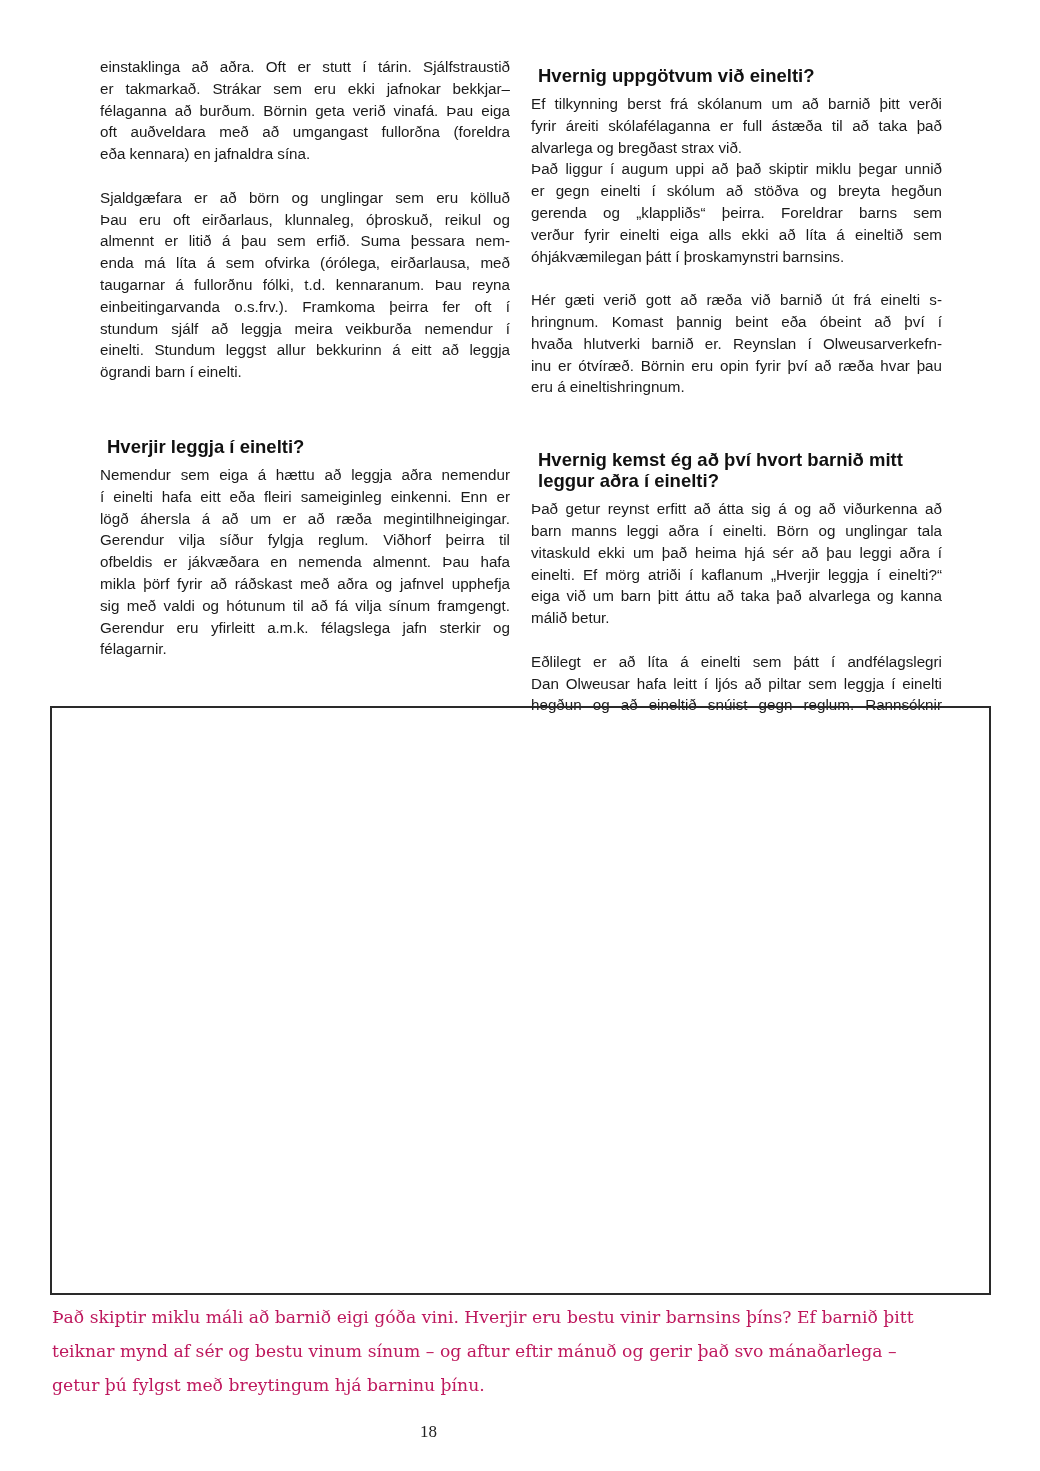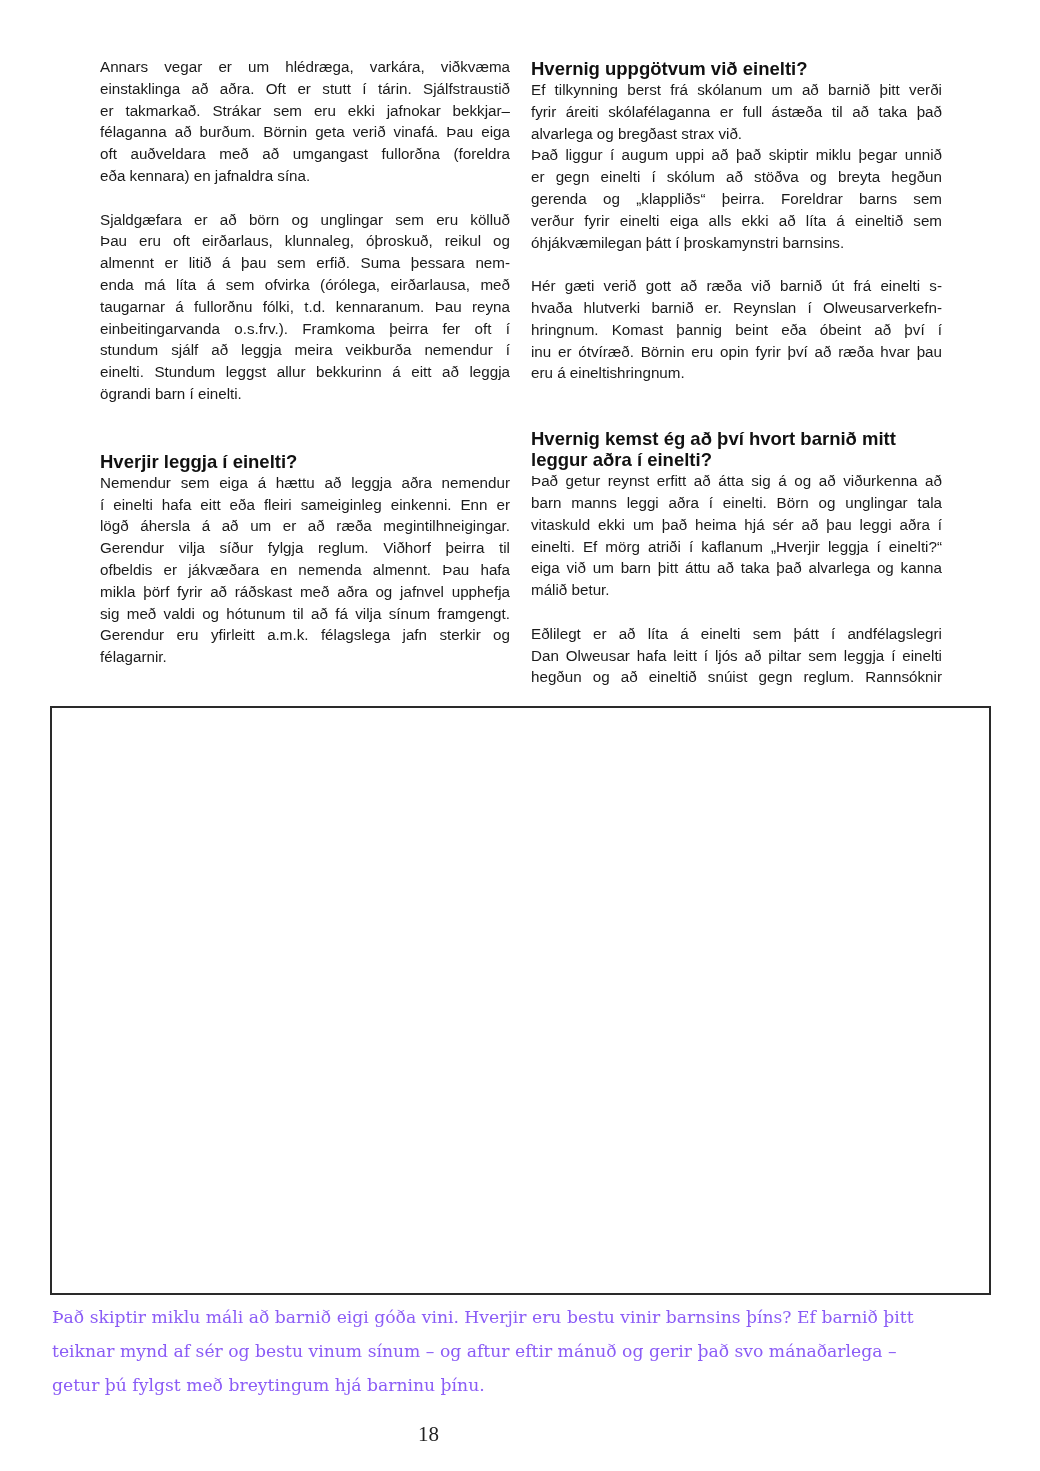--- a/index.html
+++ b/index.html
@@ -3,34 +3,33 @@
 <meta charset="utf-8">
 <style>
   html, body { margin: 0; padding: 0; background: #ffffff; }
   body { width: 1040px; height: 1471px; position: relative; overflow: hidden; color: #1a1a1a; }
   .col { position: absolute; font-family: "Liberation Sans", sans-serif; font-size: 15.2px; line-height: 21.8px; text-align: justify; }
   .col-left { left: 100px; top: 56px; width: 410px; }
   .col-right { left: 531px; top: 56px; width: 411px; }
   .col p { margin: 0; }
   .col .gap { height: 21.8px; }
   .col .biggap { height: 40px; }
-  .col h2 { font-family: "Liberation Sans", sans-serif; font-weight: bold; font-size: 18.5px; line-height: 21px; margin: 0; text-align: left; color: #111; }
+  .col h2 { font-family: "Liberation Sans", sans-serif; font-weight: bold; font-size: 18.5px; line-height: 21px; margin: 7px; text-align: left; color: #111; }
   .frame { position: absolute; left: 50px; top: 706px; width: 937px; height: 585px; border: 2px solid #2a2a2a; box-sizing: content-box; }
-  .caption { position: absolute; left: 52px; top: 1300px; width: 940px; font-family: "DejaVu Serif", serif; font-size: 17.2px; line-height: 34px; color: #8b5cf6; }
+  .caption { position: absolute; left: 52px; top: 1300px; width: 940px; font-family: "DejaVu Serif", serif; font-size: 17.2px; line-height: 34px; color: #be185d; }
   .caption p { margin: 0; }
-  .pagenum { position: absolute; left: 0; width: 857px; top: 1422px; text-align: center; font-family: "Liberation Serif", serif; font-size: 21px; color: #222; }
+  .pagenum { position: absolute; left: 0; width: 857px; top: 1422px; text-align: center; font-family: "Liberation Serif", serif; font-size: 17px; color: #222; }
   .line { display: block; text-align: justify; text-align-last: justify; }
   .line.last { text-align-last: left; }
 </style>
 </head>
 <body>
 
 <div class="col col-left">
   <p>
-    <span class="line">Annars vegar er um hlédræga, varkára, viðkvæma</span>
     <span class="line">einstaklinga að aðra. Oft er stutt í tárin. Sjálfstraustið</span>
     <span class="line">er takmarkað. Strákar sem eru ekki jafnokar bekkjar–</span>
     <span class="line">félaganna að burðum. Börnin geta verið vinafá. Þau eiga</span>
     <span class="line">oft auðveldara með að umgangast fullorðna (foreldra</span>
     <span class="line last">eða kennara) en jafnaldra sína.</span>
   </p>
   <div class="gap"></div>
   <p>
     <span class="line">Sjaldgæfara er að börn og unglingar sem eru kölluð</span>
   </p>
@@ -69,22 +68,22 @@
   <p>
     <span class="line">Það liggur í augum uppi að það skiptir miklu þegar unnið</span>
     <span class="line">er gegn einelti í skólum að stöðva og breyta hegðun</span>
     <span class="line">gerenda og „klappliðs“ þeirra. Foreldrar barns sem</span>
     <span class="line">verður fyrir einelti eiga alls ekki að líta á eineltið sem</span>
     <span class="line last">óhjákvæmilegan þátt í þroskamynstri barnsins.</span>
   </p>
   <div class="gap"></div>
   <p>
     <span class="line">Hér gæti verið gott að ræða við barnið út frá einelti s-</span>
+    <span class="line">hringnum. Komast þannig beint eða óbeint að því í</span>
     <span class="line">hvaða hlutverki barnið er. Reynslan í Olweusarverkefn-</span>
-    <span class="line">hringnum. Komast þannig beint eða óbeint að því í</span>
     <span class="line">inu er ótvíræð. Börnin eru opin fyrir því að ræða hvar þau</span>
     <span class="line last">eru á eineltishringnum.</span>
   </p>
   <div class="biggap" style="height:44px"></div>
   <h2>
     <span style="display:block">Hvernig kemst ég að því hvort barnið mitt</span>
     <span style="display:block">leggur aðra í einelti?</span>
   </h2>
   <p>
     <span class="line">Það getur reynst erfitt að átta sig á og að viðurkenna að</span>

